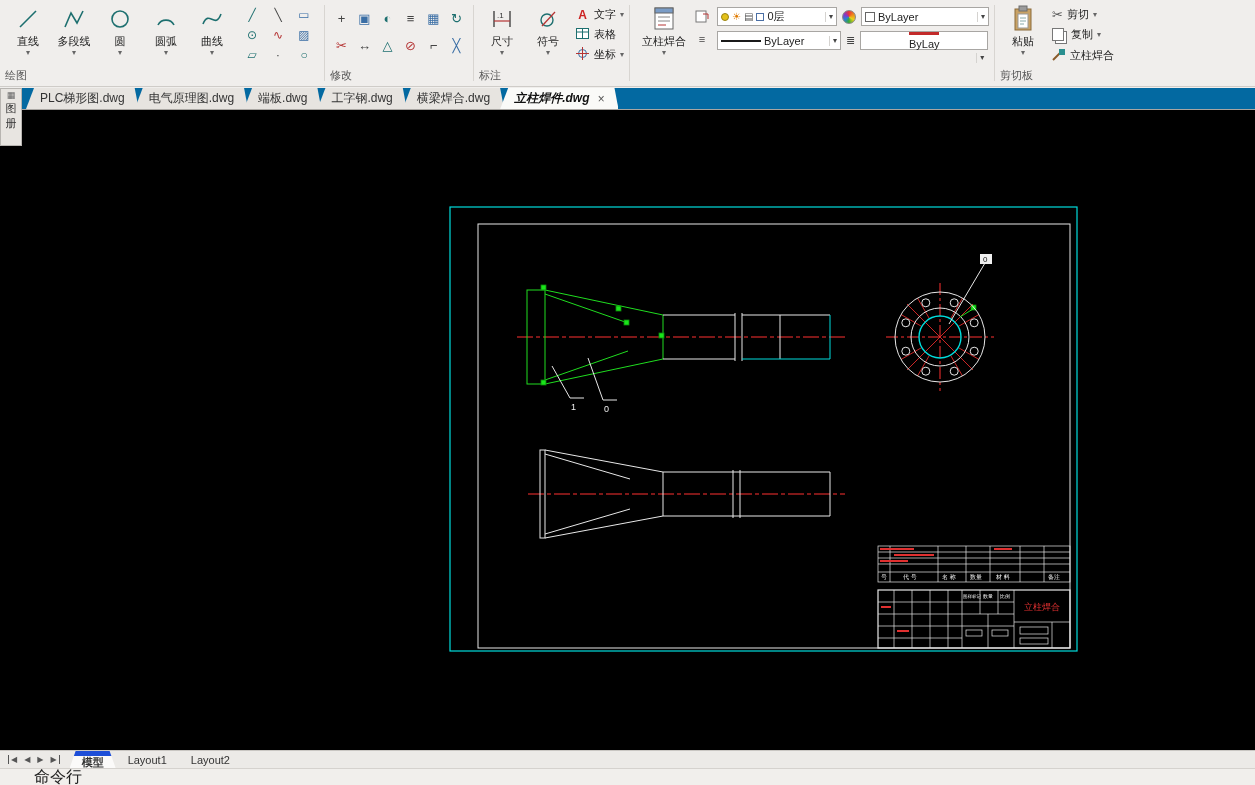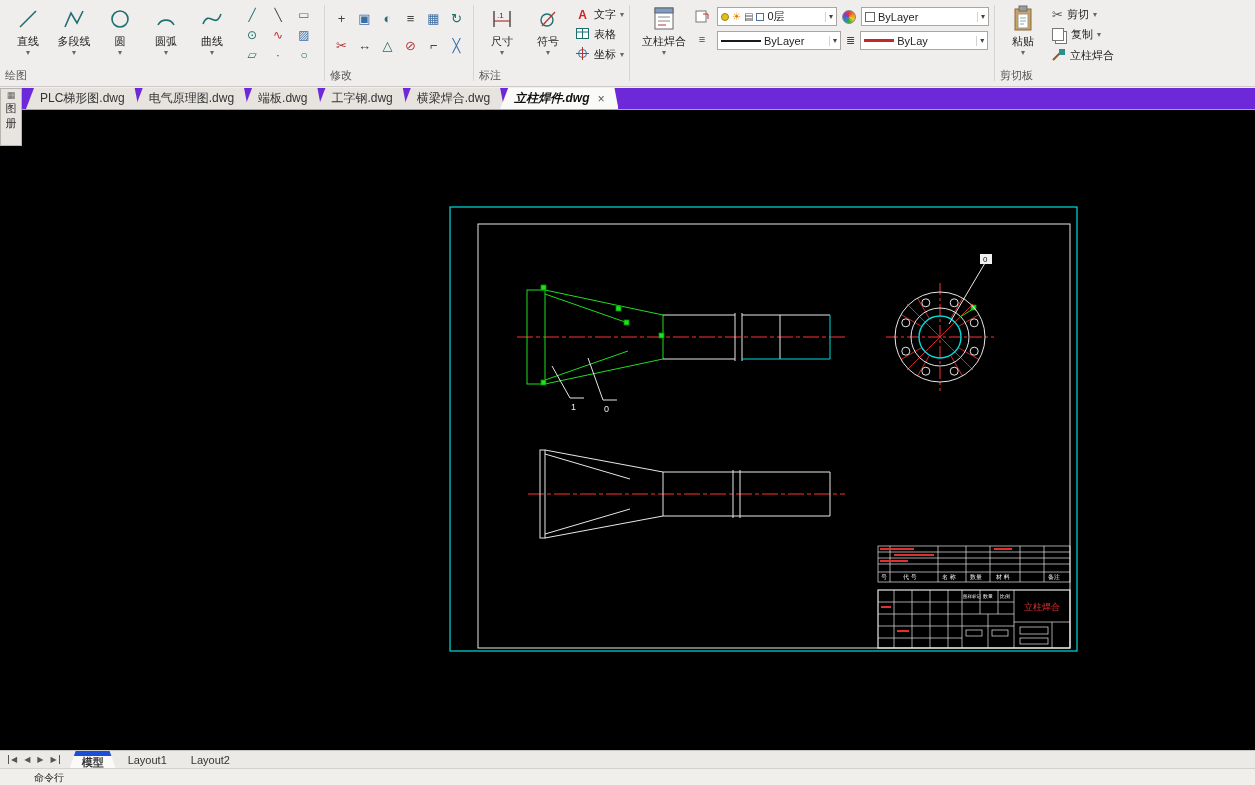--- a/index.html
+++ b/index.html
@@ -36,40 +36,40 @@
   .annrow .aico { width:15px; text-align:center; }
   .a-letter { color:#c22; font-weight:bold; font-size:12px; }
   .sarrow { font-size:8px; color:#666; }
 
   .prop-area { display:flex; flex-direction:column; gap:5px; padding:6px 0 0 6px; }
   .prow { display:flex; align-items:center; gap:5px; }
   .combo { height:19px; background:#fff; border:1px solid #a8a6a3; display:flex;
            align-items:center; font-size:11px; padding:0 3px; gap:3px; }
   .combo .carr { margin-left:auto; font-size:8px; color:#444; border-left:1px solid #d5d3d0;
                  padding-left:3px; line-height:10px; }
-  .c-layer { width:120px; } .c-color { width:128px; } .c-ltype { width:124px; } .c-lweight { width:128px; }
+  .c-layer { width:120px; } .c-color { width:128px; } .c-ltype { width:124px; } .c-lweight { width:128px;flex-direction:column; }
   .bulb { width:8px; height:8px; border-radius:50%; background:#e3c11a; border:1px solid #9a8410; }
   .sun  { color:#e07b00; font-size:10px; line-height:10px; }
   .prn  { color:#555; font-size:10px; line-height:10px; }
   .plotsq { width:8px; height:8px; border:1px solid #4a6fa5; background:#fff; }
   .colorwheel { width:14px; height:14px; border-radius:50%; border:1px solid #888;
                 background:conic-gradient(#e33,#ee8b1c,#ead11c,#37a935,#2a7fd4,#8737c9,#e33); }
   .swatch { width:10px; height:10px; border:1px solid #666; background:#fff; }
   .ltline { width:40px; border-top:2px solid #1a1a1a; }
   .lwline { width:30px; border-top:3px solid #c22a2a; }
   .stylecol { display:flex; flex-direction:column; gap:6px; margin:8px 2px 0 2px; align-items:center; }
   .menu-ic { font-size:11px; color:#444; }
 
   .clipstack { display:flex; flex-direction:column; margin:6px 0 0 6px; gap:5px; font-size:11px; }
   .cut-ic { color:#555; font-size:13px; }
   .copy-ic { position:relative; width:12px; height:13px; border:1px solid #777; background:#fff;
              box-shadow:3px 3px 0 -1px #fff, 3px 3px 0 0 #777; margin-right:3px; }
 
   
-  .doctabs { position:absolute; top:88px; left:0; right:0; height:22px; background:#6d28d9;
+  .doctabs { position:absolute; top:88px; left:0; right:0; height:22px; background:#0369a1;
              display:flex; align-items:flex-end; padding-left:26px; border-bottom:1px solid #a9a6a2; }
   .dtab { height:21px; display:flex; align-items:center; padding:0 14px; font-size:12px;
           color:#333; background:#e7e4e0; clip-path:polygon(8px 0, calc(100% - 4px) 0, 100% 100%, 0 100%);
           margin-right:-4px; }
   .dtab.active { background:#fafaf8; font-weight:bold; color:#111; z-index:2;font-style:italic; }
   .dtab .close { margin-left:8px; font-size:12px; color:#555; font-weight:normal; }
 
   
   .canvas { position:absolute; top:110px; left:0; width:1255px; height:640px; background:#000; }
   .canvas svg { display:block; }
@@ -85,22 +85,22 @@
                border-top:1px solid #c9c6c2; display:flex; align-items:stretch; font-size:11px; }
   .navarrows { display:flex; align-items:center; gap:7px; padding:0 10px 0 8px; color:#555; font-size:8px; }
   .navarrows .nfirst { border-left:1px solid #555; padding-left:2px; }
   .navarrows .nlast  { border-right:1px solid #555; padding-right:2px; }
   .ltab { display:flex; align-items:center; padding:0 12px; color:#333;
           clip-path:polygon(6px 0, calc(100% - 6px) 0, 100% 100%, 0 100%); }
   .ltab.active { background:#fbfaf9; font-weight:bold; border-top:5px solid #1d4ed8; }
 
   
   .statusbar { position:absolute; top:768px; left:0; right:0; height:17px; background:#f1efec;
-               border-top:1px solid #d5d2ce; display:flex; align-items:flex-end; padding-left:34px;
-               font-size:10px; color:#222; }
+               border-top:1px solid #d5d2ce; display:flex; align-items:center; padding-left:34px;
+               font-size:16px; color:#222; }
 </style>
 </head>
 <body>
 
 <div class="app">
 
   <div class="ribbon">
 
     <div class="rgroup">
       <div class="rbody">

